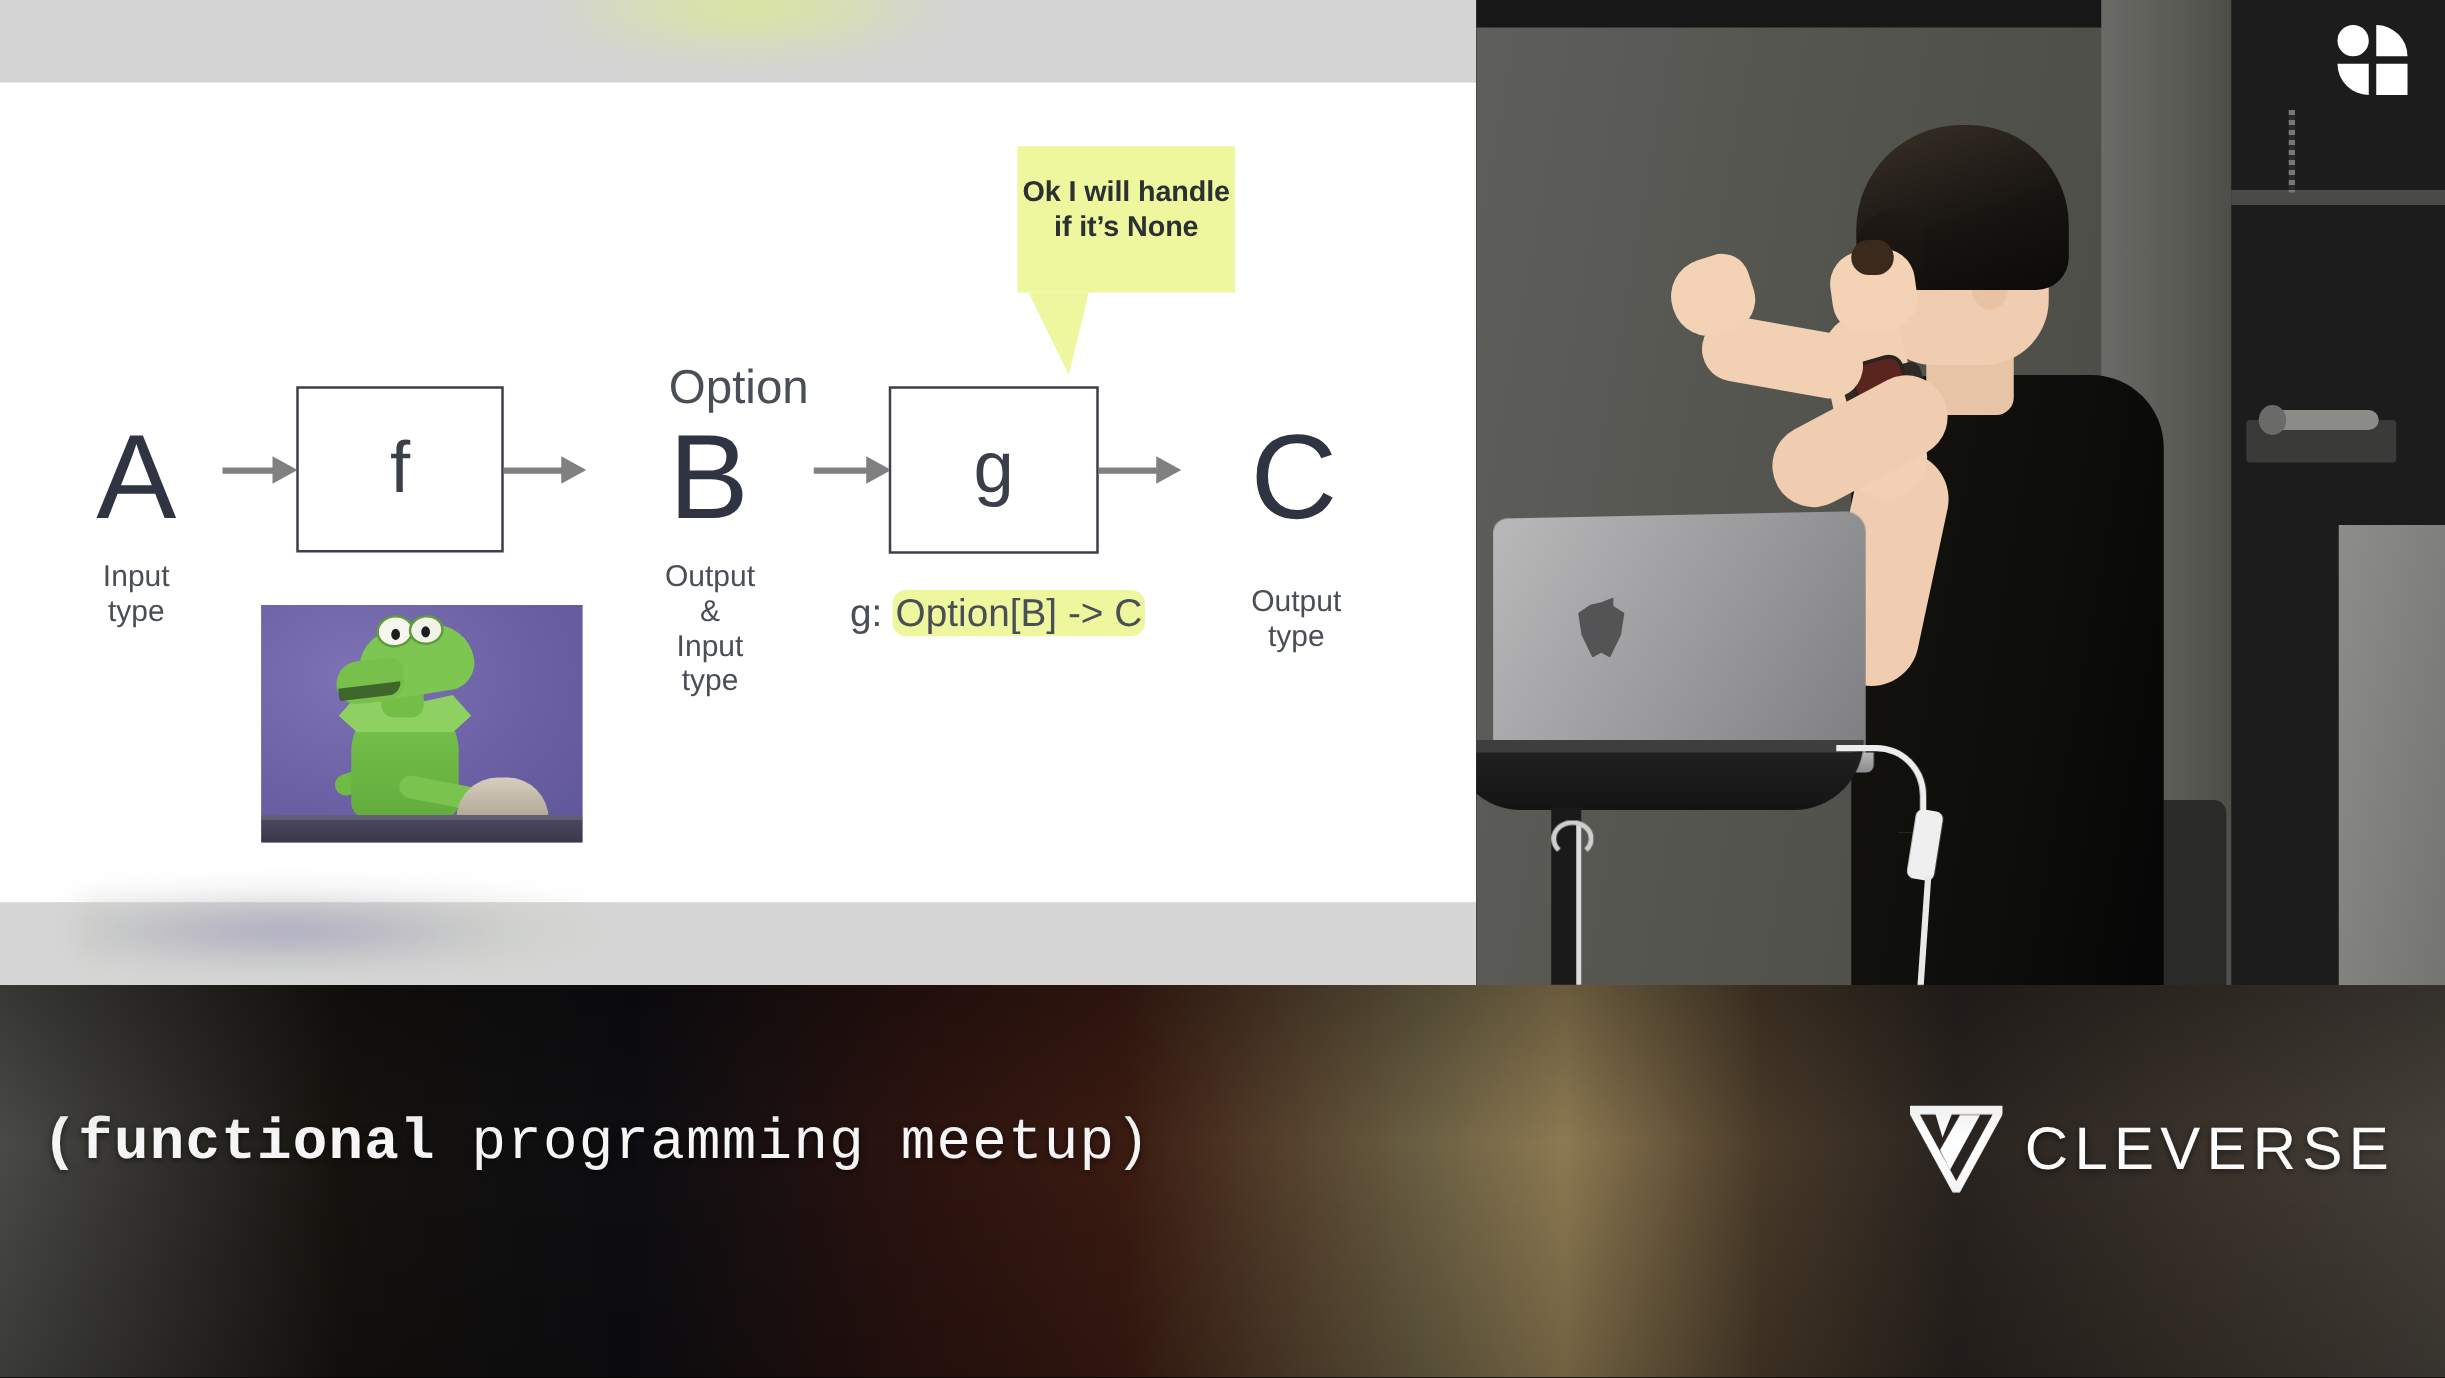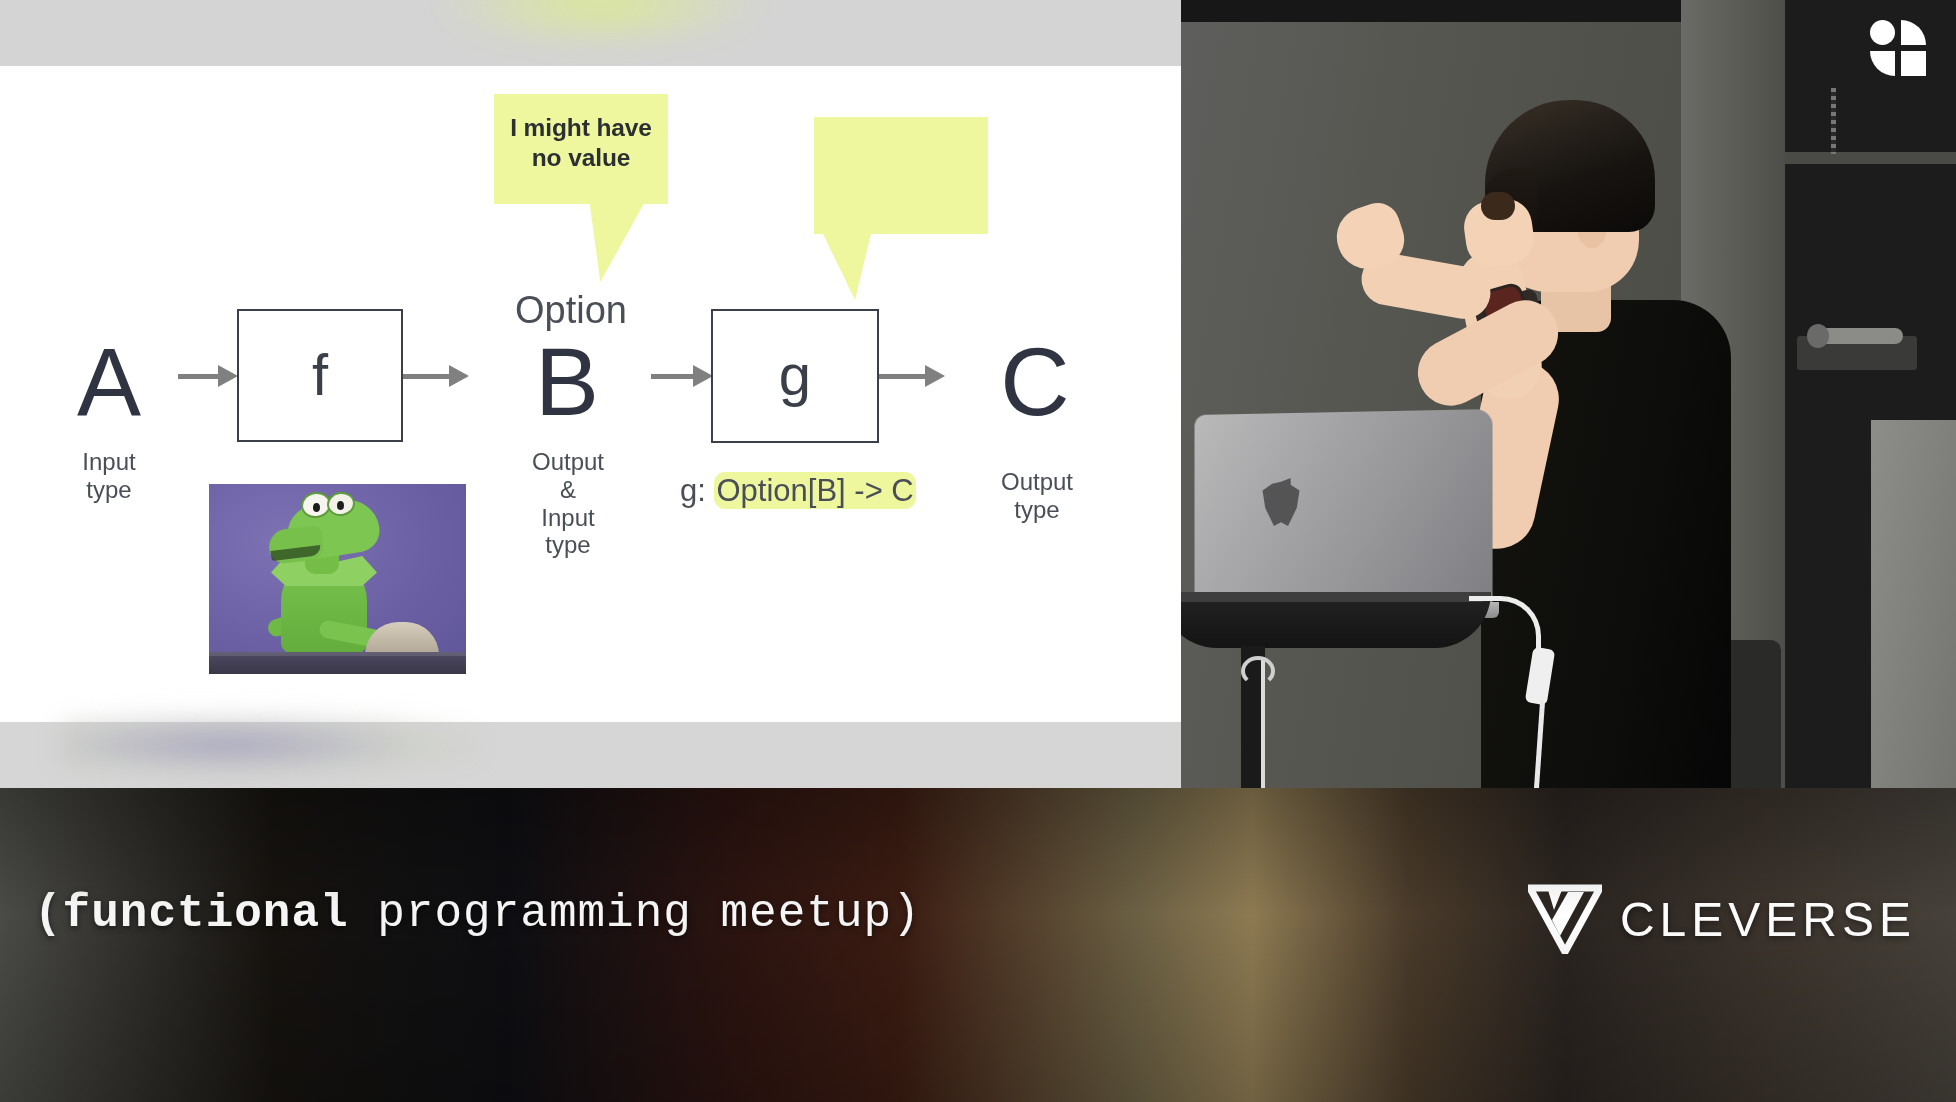--- a/index.html
+++ b/index.html
@@ -93,21 +93,21 @@
   #arrow-3 { left:651px; top:299px; width:62px; }
   #arrow-3 .shaft { width:44px; } #arrow-3 .head { left:42px; }
   #arrow-4 { left:879px; top:299px; width:66px; }
   #arrow-4 .shaft { width:48px; } #arrow-4 .head { left:46px; }
 
   .cap {
     position:absolute; text-align:center; color:#4a4f57;
     font-weight:300; font-size:24px; line-height:1.16;
     font-family:"Liberation Sans", sans-serif;
   }
-  #cap-option { left:484px; top:222px; width:174px; font-size:38px; }
+  #cap-option { left:504px; top:222px; width:174px; font-size:38px; }
   #cap-input  { left:20px;  top:382px; width:178px; }
   #cap-mid    { left:486px; top:382px; width:164px; }
   #cap-output { left:948px; top:402px; width:178px; }
 
   #annot {
     position:absolute; left:680px; top:407px;
     font-size:31px; color:#4a4f57; font-weight:300; white-space:nowrap;
     font-family:"Liberation Sans", sans-serif;
   }
   #annot .hl { background:#eef79e; padding:1px 2px;border-radius:11px; }
@@ -342,26 +342,23 @@
 <div id="stage">
 
   <div id="screen-share">
 
     <div class="band" id="band-top">
       <div class="smudge"></div>
     </div>
 
     <div id="slide">
 
-      <div class="bubble" id="bubble-1">
-        <span>I might have no value</span>
-        <span class="tail2"></span>
-      </div>
 
       <div class="bubble" id="bubble-2">
+        <span>Ok I will handle if it’s None</span>
         <span class="tail2"></span>
       </div>
 
       <div class="node-letter" id="letter-A">A</div>
 
       <div class="arrow" id="arrow-1">
         <span class="shaft"></span>
         <span class="head"></span>
       </div>
 

